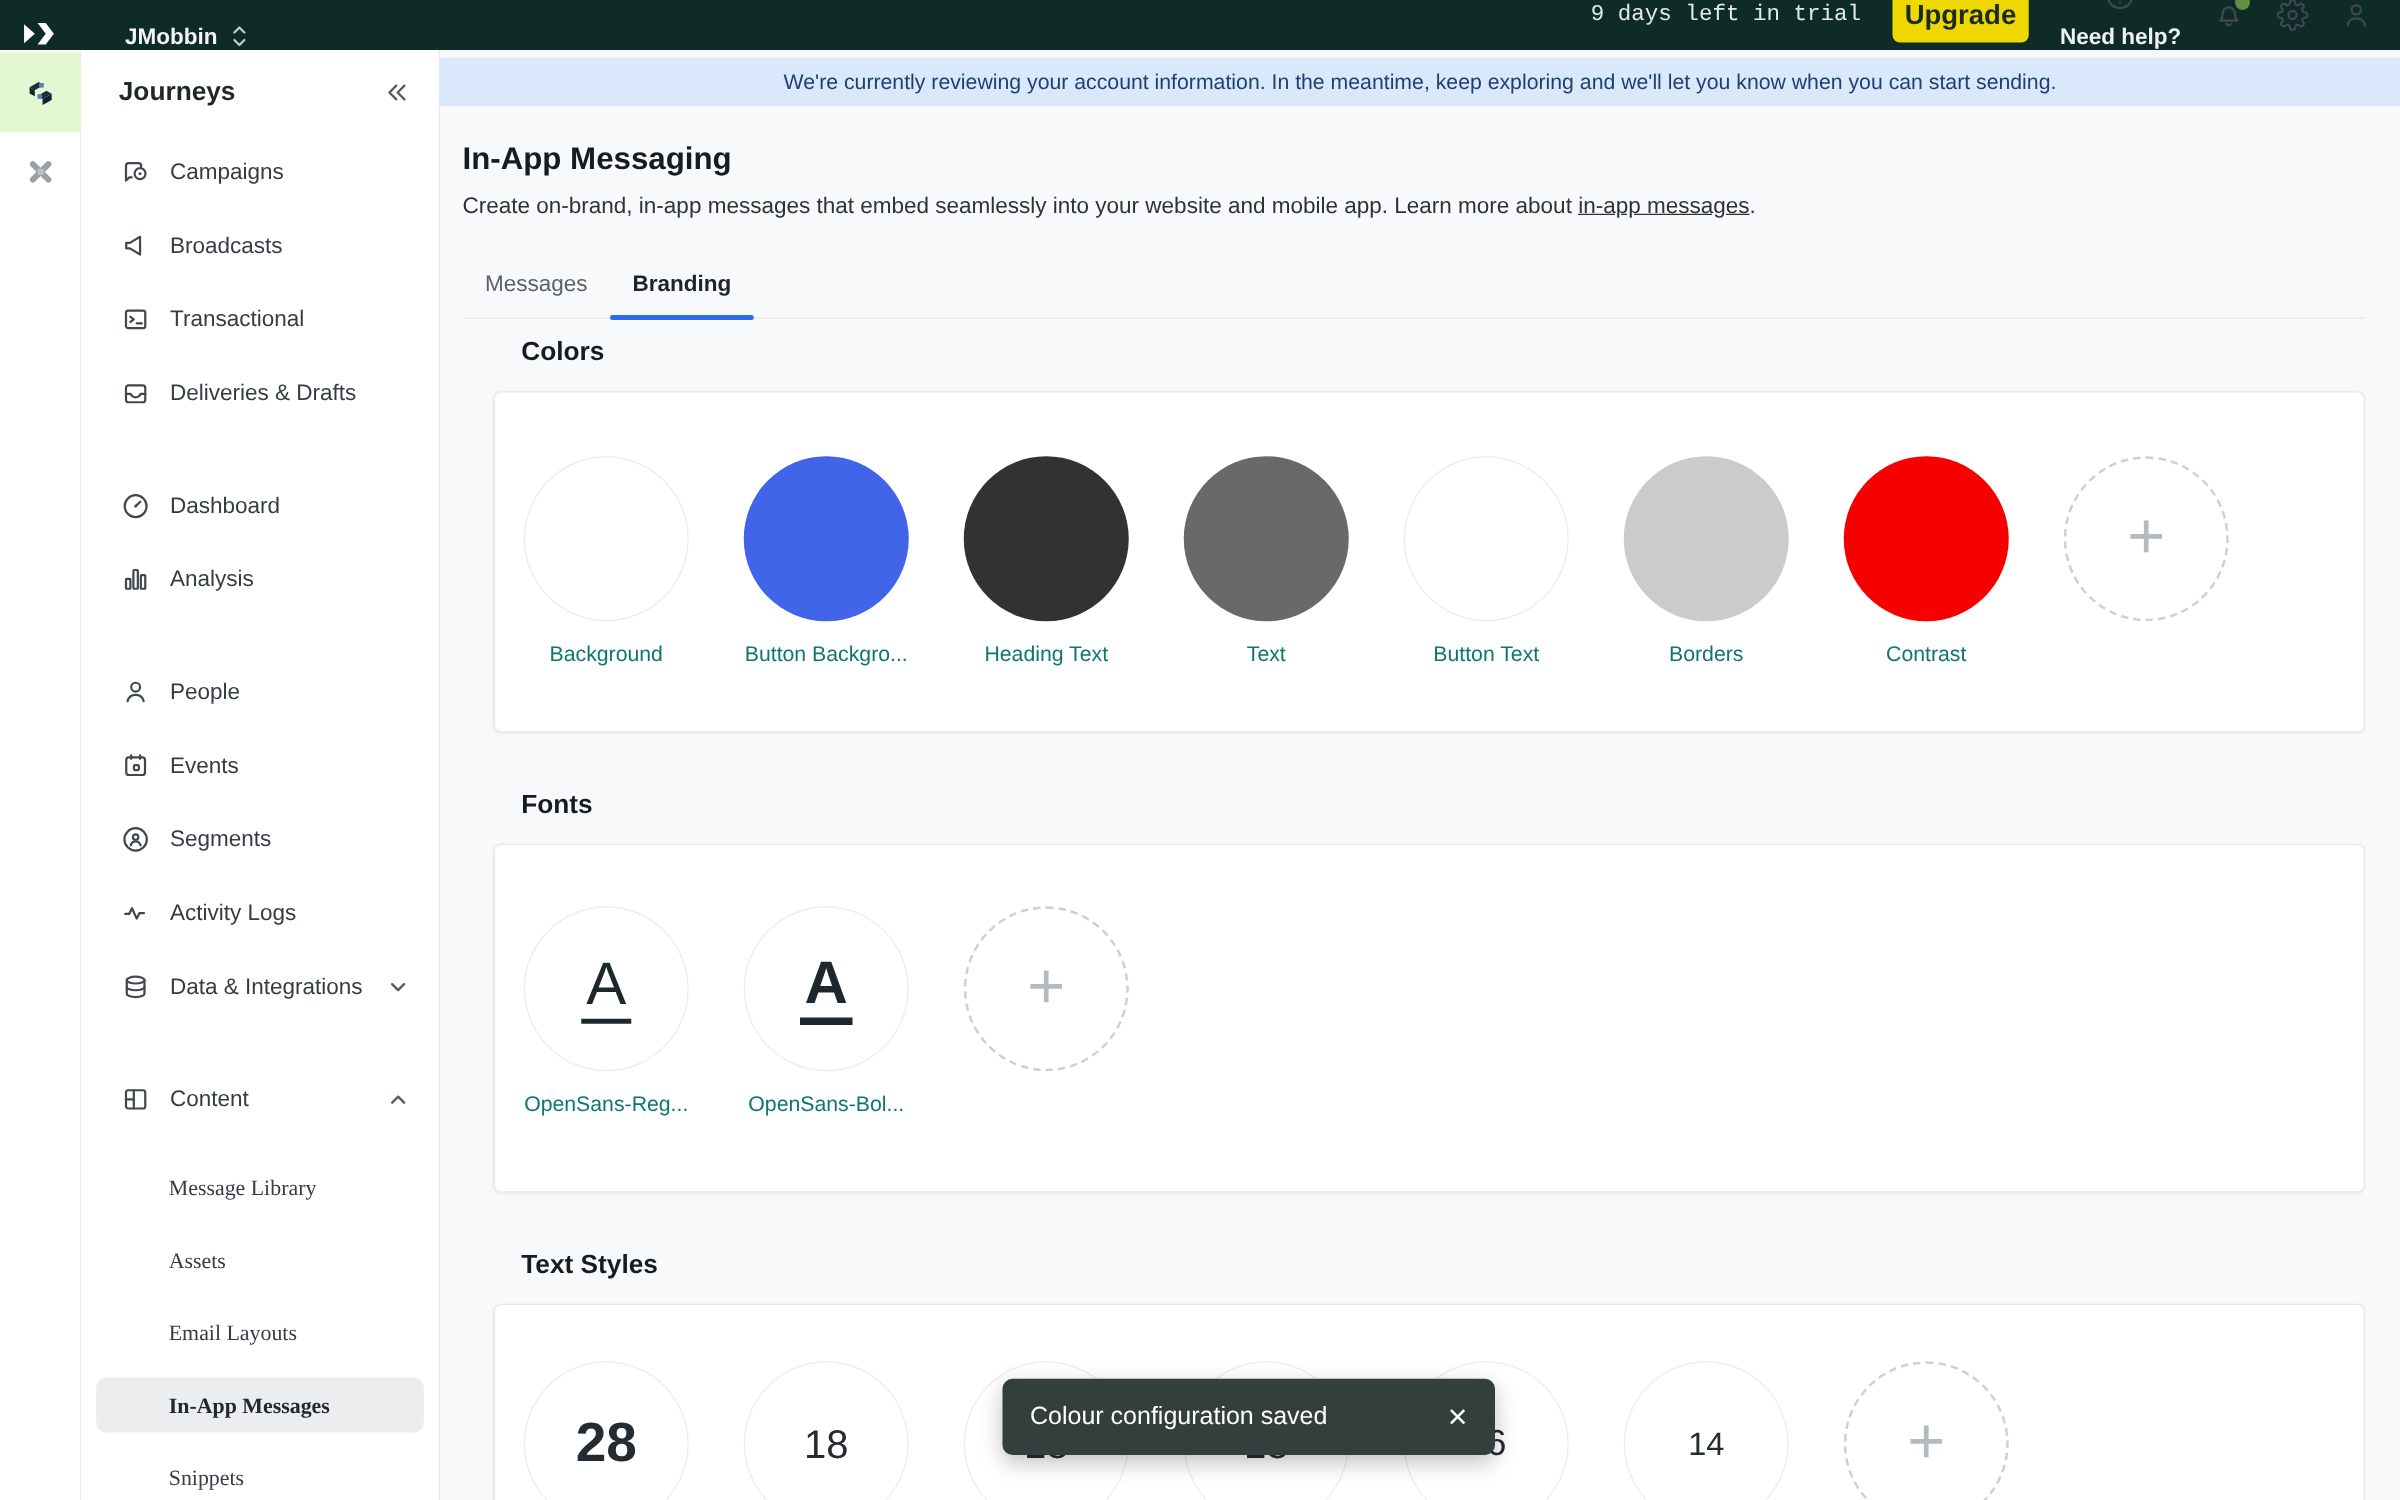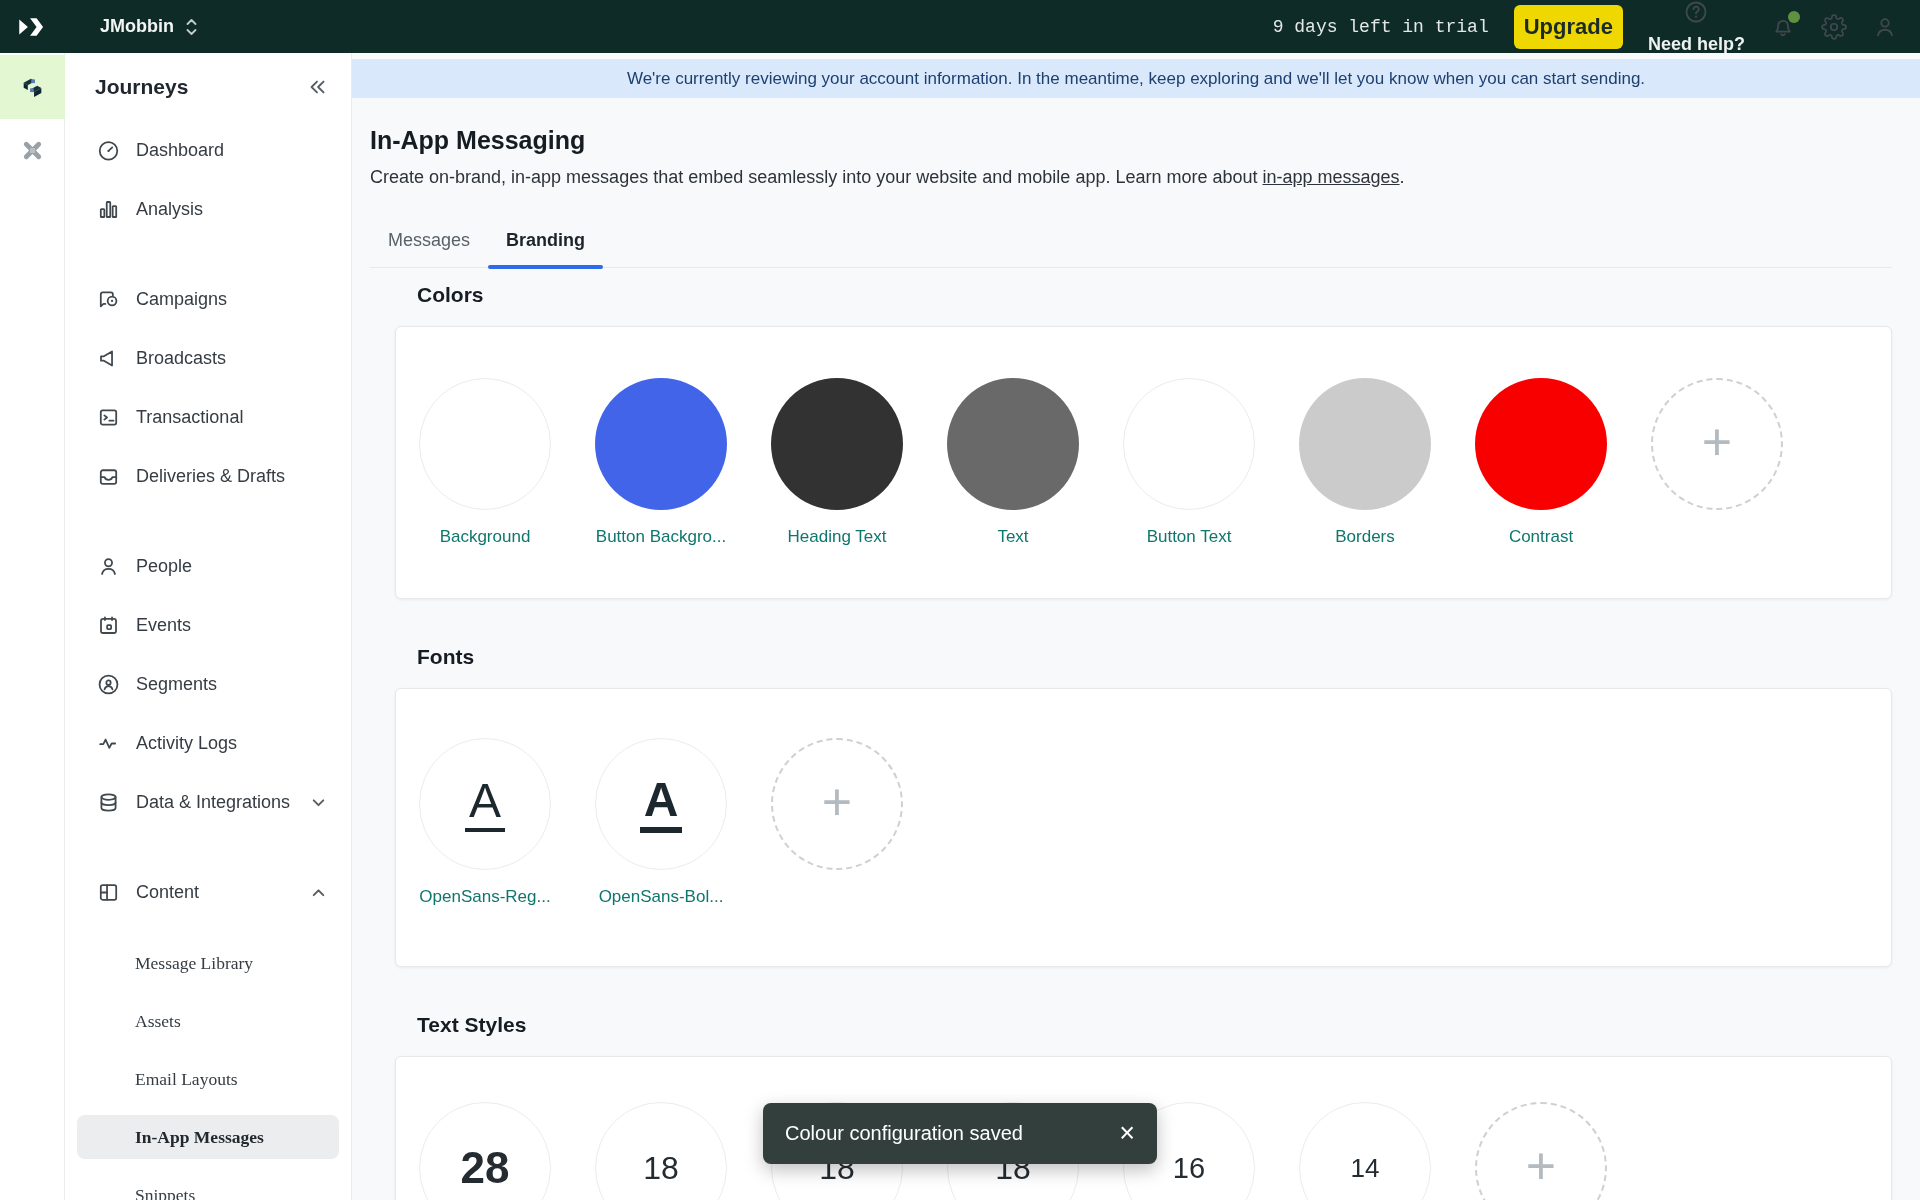--- a/index.html
+++ b/index.html
@@ -1,21 +1,21 @@
 <!DOCTYPE html>
 <html><head>
 <meta charset="utf-8">
 <style>
   * { box-sizing: border-box; }
   html,body { margin:0; padding:0; width:1920px; height:1200px; overflow:hidden;
     font-family:"Liberation Sans", sans-serif; background:#f8f9fa; }
   .app { width:1920px; height:1200px; display:flex; flex-direction:column; position:relative; }
 
   
-  .topbar { height:53px; background:#0e2b28; display:flex; align-items:center;
+  .topbar { height:40px; background:#0e2b28; display:flex; align-items:flex-end;
     padding:0 22px 0 16px; flex:none; color:#eef2f1; }
   .logo { width:32px; height:26px; display:flex; margin-right:52px; }
   .workspace { display:flex; align-items:center; gap:10px; font-size:18px; font-weight:700; color:#f2f5f4; cursor:pointer; }
   .ws-chev svg { width:15px; height:22px; display:block; }
   .topbar-right { margin-left:auto; display:flex; align-items:center; gap:25px; }
   .trial { font-size:18px; color:#e3e9e8;font-family:Liberation Mono, monospace; }
   .upgrade { background:#efd702; color:#1a2b28; font-weight:700; font-size:22px;
     padding:9px 10px; border-radius:6px; cursor:pointer; }
   .help { display:flex; align-items:center; gap:9px; font-weight:700; font-size:18px; cursor:pointer;flex-direction:column; }
   .icon-btn { position:relative; display:flex; cursor:pointer; }
@@ -82,21 +82,21 @@
     display:flex; align-items:center; justify-content:center; cursor:pointer; }
   .plus { font-size:52px; color:#b3bac0; line-height:1; margin-top:-5px; }
   .acirc { width:132px; height:132px; border-radius:50%; border:1px solid #ececee;
     display:flex; align-items:center; justify-content:center; cursor:pointer; }
   .aglyph { font-size:48px; color:#1d282e; border-bottom:4px solid #1d282e; padding:0 4px 2px; line-height:1.05; }
   .aglyph.bold { font-weight:700; border-bottom-width:6px; }
   .numcirc { width:132px; height:132px; border-radius:50%; border:1px solid #ececee;
     display:flex; align-items:center; justify-content:center; color:#242b31; cursor:pointer; }
 
   
-  .toast { position:absolute; left:763px; top:1103px; width:394px; height:61px; background:#333f3d;
+  .toast { position:absolute; left:802px; top:1103px; width:394px; height:61px; background:#333f3d;
     border-radius:8px; display:flex; align-items:center; padding:0 22px; color:#fff;
     box-shadow:0 6px 18px rgba(0,0,0,.25); z-index:10; }
   .toast-msg { font-size:20px; }
   .toast-x { margin-left:auto; font-size:27px; line-height:1; color:#fff; cursor:pointer; }
 </style>
 </head>
 <body>
 
 <div class="app">
 
@@ -190,75 +190,75 @@
               <path d="M11 6l-5 5 5 5"></path>
               <path d="M17 6l-5 5 5 5"></path>
             </svg>
         </span>
       </div>
       <div class="nav" id="nav-root">
           <div class="nav-group">
             <div class="nav-item">
               <span class="icn">
                 <svg viewBox="0 0 24 24" fill="none" stroke="currentColor" stroke-width="1.7" stroke-linecap="round" stroke-linejoin="round">
+                  <path d="M9 16.2H7.2L4.6 18.6V7.2c0-1.1.9-2 2-2h7.6c1.1 0 2 .9 2 2v.9"></path>
+                  <circle cx="15.4" cy="13.4" r="4.2"></circle>
+                  <circle cx="15.4" cy="13.4" r="1.1" fill="currentColor" stroke="none"></circle>
+                </svg>
+              </span>
+              <span class="nav-label">Campaigns</span>
+            </div>
+            <div class="nav-item">
+              <span class="icn">
+                <svg viewBox="0 0 24 24" fill="none" stroke="currentColor" stroke-width="1.7" stroke-linecap="round" stroke-linejoin="round">
+                  <path d="M15.4 5.2 7.6 9.9H4.8v4.2h2.8l7.8 4.7z"></path>
+                </svg>
+              </span>
+              <span class="nav-label">Broadcasts</span>
+            </div>
+            <div class="nav-item">
+              <span class="icn">
+                <svg viewBox="0 0 24 24" fill="none" stroke="currentColor" stroke-width="1.7" stroke-linecap="round" stroke-linejoin="round">
+                  <rect x="4.6" y="5.2" width="14.8" height="13.6" rx="1.8"></rect>
+                  <path d="M8 10l2.6 2L8 14"></path>
+                  <path d="M12.8 15h4"></path>
+                </svg>
+              </span>
+              <span class="nav-label">Transactional</span>
+            </div>
+            <div class="nav-item">
+              <span class="icn">
+                <svg viewBox="0 0 24 24" fill="none" stroke="currentColor" stroke-width="1.7" stroke-linecap="round" stroke-linejoin="round">
+                  <path d="M4.6 8c0-1.1.9-2 2-2h10.8c1.1 0 2 .9 2 2v9c0 1.1-.9 2-2 2H6.6c-1.1 0-2-.9-2-2V8z"></path>
+                  <path d="M4.6 12.6h3.6c.6 1.6 2 2.6 3.8 2.6s3.2-1 3.8-2.6h3.6"></path>
+                </svg>
+              </span>
+              <span class="nav-label">Deliveries &amp; Drafts</span>
+            </div>
+          </div>
+          <div class="nav-group">
+            <div class="nav-item">
+              <span class="icn">
+                <svg viewBox="0 0 24 24" fill="none" stroke="currentColor" stroke-width="1.7" stroke-linecap="round" stroke-linejoin="round">
                   <circle cx="12" cy="12.4" r="8.4"></circle>
                   <path d="M12 12.4l3.6-3.4"></path>
                   <circle cx="12" cy="12.4" r="1" fill="currentColor" stroke="none"></circle>
                 </svg>
               </span>
               <span class="nav-label">Dashboard</span>
             </div>
             <div class="nav-item">
               <span class="icn">
                 <svg viewBox="0 0 24 24" fill="none" stroke="currentColor" stroke-width="1.7" stroke-linecap="round" stroke-linejoin="round">
                   <rect x="4.6" y="11.6" width="3.4" height="7.6" rx="0.6"></rect>
                   <rect x="10.3" y="4.8" width="3.4" height="14.4" rx="0.6"></rect>
                   <rect x="16" y="8.8" width="3.4" height="10.4" rx="0.6"></rect>
                 </svg>
               </span>
               <span class="nav-label">Analysis</span>
-            </div>
-          </div>
-          <div class="nav-group">
-            <div class="nav-item">
-              <span class="icn">
-                <svg viewBox="0 0 24 24" fill="none" stroke="currentColor" stroke-width="1.7" stroke-linecap="round" stroke-linejoin="round">
-                  <path d="M9 16.2H7.2L4.6 18.6V7.2c0-1.1.9-2 2-2h7.6c1.1 0 2 .9 2 2v.9"></path>
-                  <circle cx="15.4" cy="13.4" r="4.2"></circle>
-                  <circle cx="15.4" cy="13.4" r="1.1" fill="currentColor" stroke="none"></circle>
-                </svg>
-              </span>
-              <span class="nav-label">Campaigns</span>
-            </div>
-            <div class="nav-item">
-              <span class="icn">
-                <svg viewBox="0 0 24 24" fill="none" stroke="currentColor" stroke-width="1.7" stroke-linecap="round" stroke-linejoin="round">
-                  <path d="M15.4 5.2 7.6 9.9H4.8v4.2h2.8l7.8 4.7z"></path>
-                </svg>
-              </span>
-              <span class="nav-label">Broadcasts</span>
-            </div>
-            <div class="nav-item">
-              <span class="icn">
-                <svg viewBox="0 0 24 24" fill="none" stroke="currentColor" stroke-width="1.7" stroke-linecap="round" stroke-linejoin="round">
-                  <rect x="4.6" y="5.2" width="14.8" height="13.6" rx="1.8"></rect>
-                  <path d="M8 10l2.6 2L8 14"></path>
-                  <path d="M12.8 15h4"></path>
-                </svg>
-              </span>
-              <span class="nav-label">Transactional</span>
-            </div>
-            <div class="nav-item">
-              <span class="icn">
-                <svg viewBox="0 0 24 24" fill="none" stroke="currentColor" stroke-width="1.7" stroke-linecap="round" stroke-linejoin="round">
-                  <path d="M4.6 8c0-1.1.9-2 2-2h10.8c1.1 0 2 .9 2 2v9c0 1.1-.9 2-2 2H6.6c-1.1 0-2-.9-2-2V8z"></path>
-                  <path d="M4.6 12.6h3.6c.6 1.6 2 2.6 3.8 2.6s3.2-1 3.8-2.6h3.6"></path>
-                </svg>
-              </span>
-              <span class="nav-label">Deliveries &amp; Drafts</span>
             </div>
           </div>
           <div class="nav-group">
             <div class="nav-item">
               <span class="icn">
                 <svg viewBox="0 0 24 24" fill="none" stroke="currentColor" stroke-width="1.7" stroke-linecap="round" stroke-linejoin="round">
                   <circle cx="12" cy="8.4" r="3.4"></circle>
                   <path d="M5.8 19.2c.7-3.1 3.2-4.9 6.2-4.9s5.5 1.8 6.2 4.9"></path>
                 </svg>
               </span>

